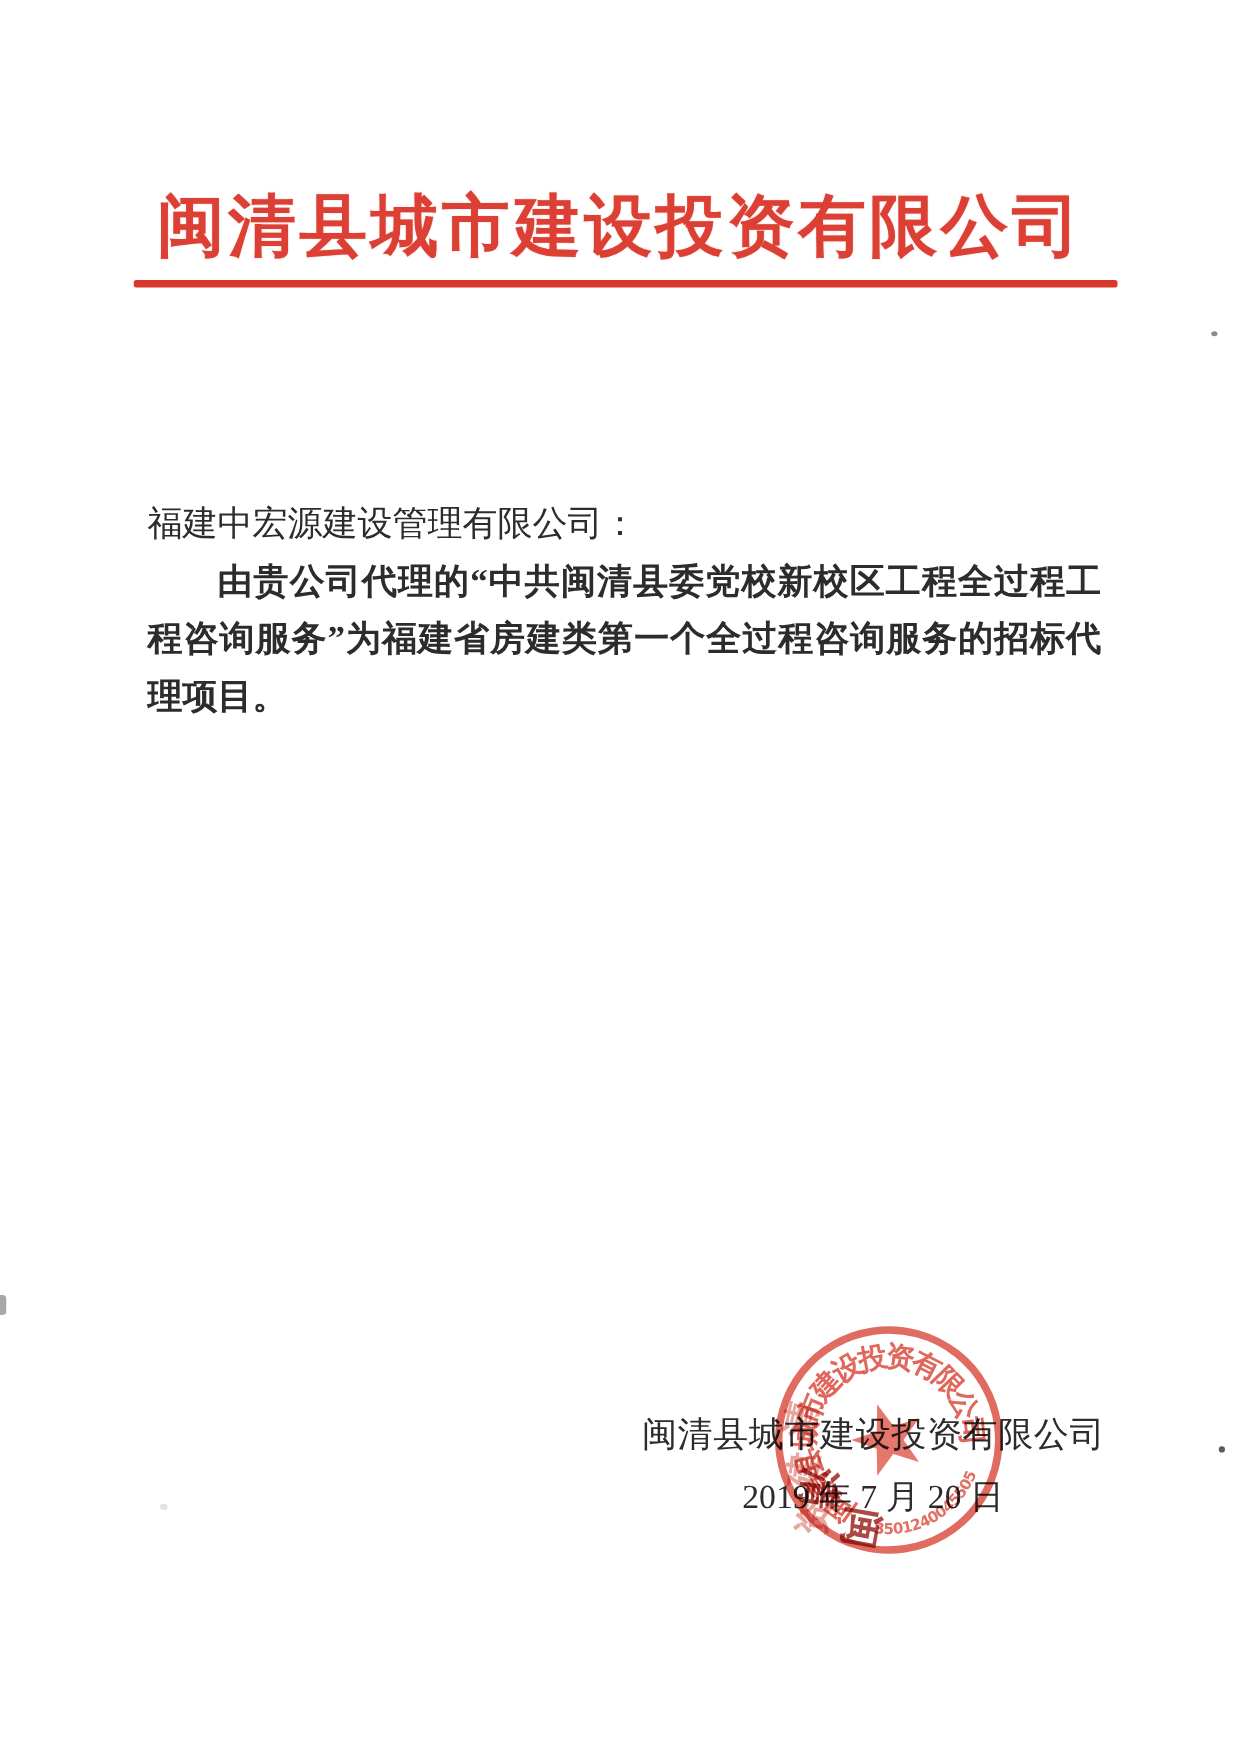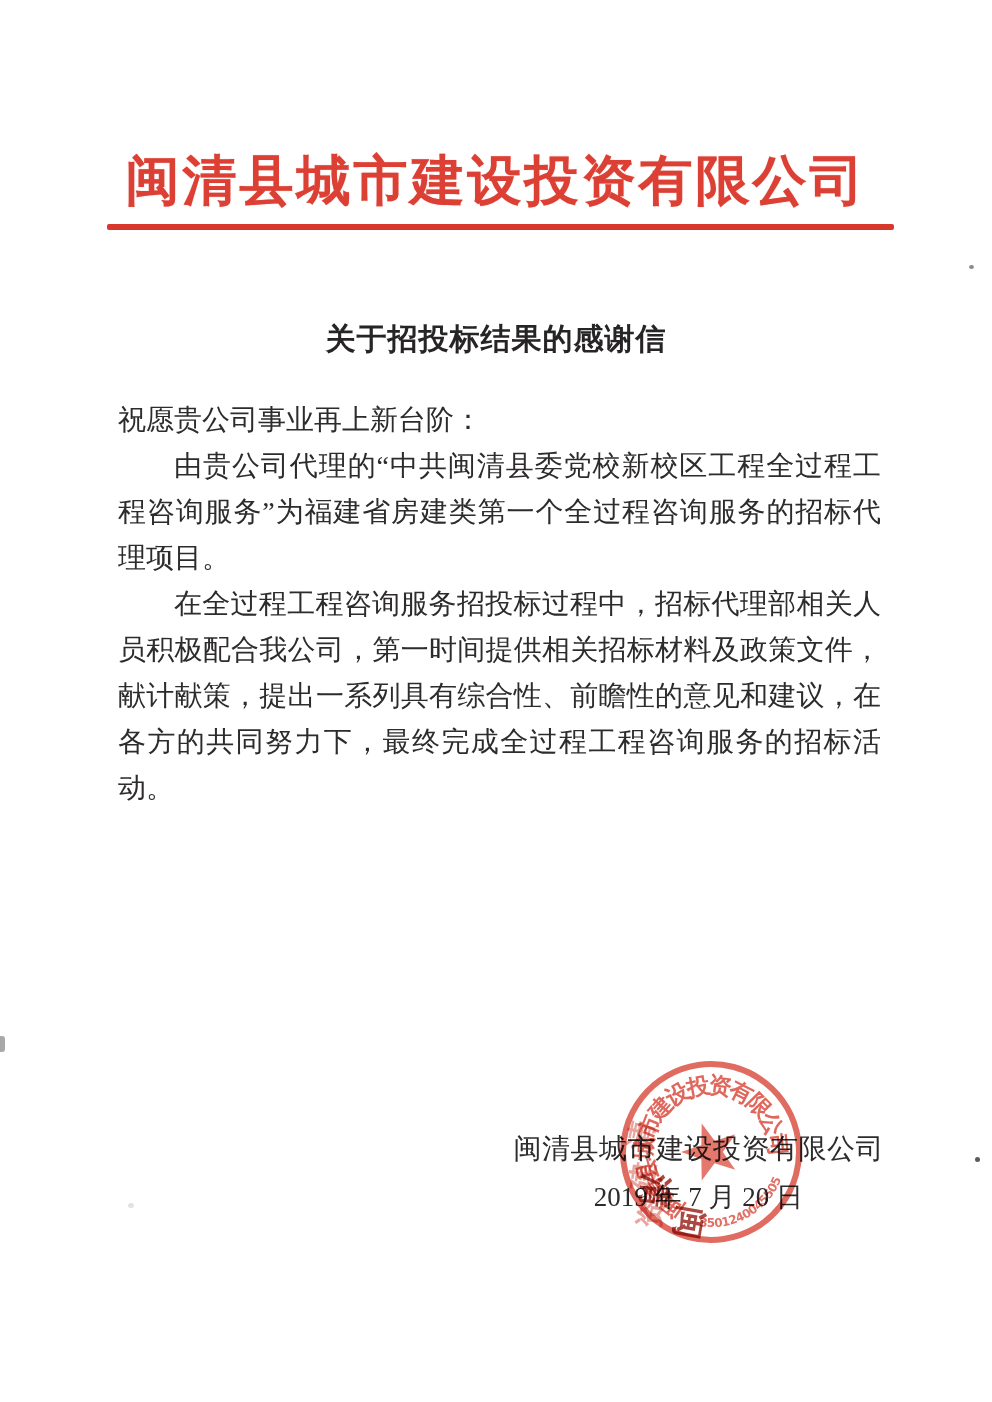--- a/index.html
+++ b/index.html
@@ -40,21 +40,21 @@
   }
   .body-block{
     position:absolute;top:369px;left:118px;
     width:763px;
     font-size:28px;line-height:46px;
     text-align:justify;
     word-break:break-all;
     color:#2d2b2b;
   }
   .body-block p{margin:0;}
-  .body-block p.indent{text-indent:2em;}
+  .body-block p.indent{text-indent:2em;font-weight:bold;}
   .signature-company{
     position:absolute;top:1104px;right:108px;
     font-size:28px;line-height:34px;
     letter-spacing:.5px;
     white-space:nowrap;
     color:#2d2b2b;
   }
   .signature-date{
     position:absolute;top:1152px;right:189px;
     font-size:27px;line-height:34px;
@@ -100,26 +100,24 @@
 </style>
 </head>
 <body>
 
 <div class="page">
 
   <div class="letterhead-title">闽清县城市建设投资有限公司</div>
 
   <div class="letterhead-divider"></div>
 
-  <div class="doc-title">关于招投标结果的感谢信</div>
 
   <div class="body-block">
-    <p>祝愿贵公司事业再上新台阶：</p>
+    <p>福建中宏源建设管理有限公司：</p>
     <p class="indent">由贵公司代理的“中共闽清县委党校新校区工程全过程工程咨询服务”为福建省房建类第一个全过程咨询服务的招标代理项目。</p>
-    <p class="indent">在全过程工程咨询服务招投标过程中，招标代理部相关人员积极配合我公司，第一时间提供相关招标材料及政策文件，献计献策，提出一系列具有综合性、前瞻性的意见和建议，在各方的共同努力下，最终完成全过程工程咨询服务的招标活动。</p>
   </div>
 
   <div class="signature-company">闽清县城市建设投资有限公司</div>
 
   <div class="signature-date">2019 年 7 月 20 日</div>
 
   <div class="seal">
     <svg viewBox="-120 -120 240 240" xmlns="http://www.w3.org/2000/svg">
       <g transform="rotate(-30)">
         <circle class="seal-ring-circle" cx="0" cy="0" r="88"></circle>

